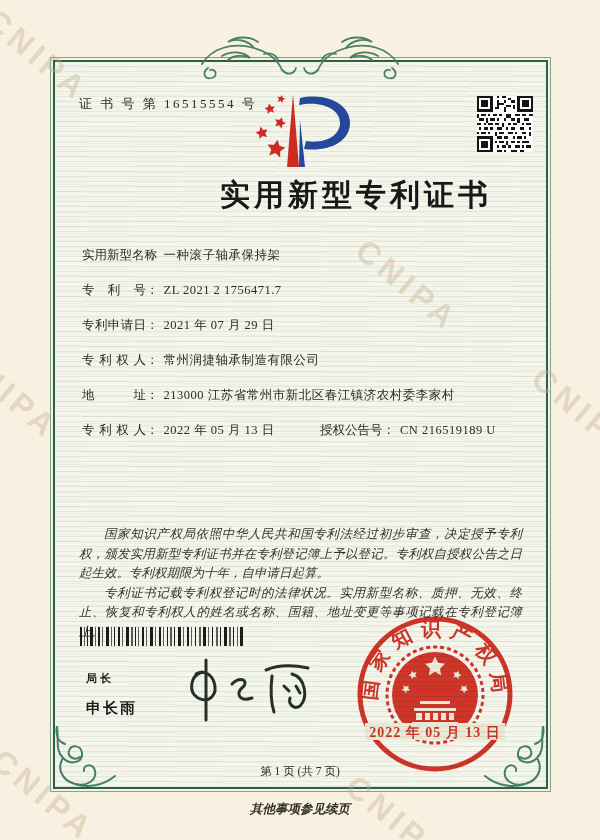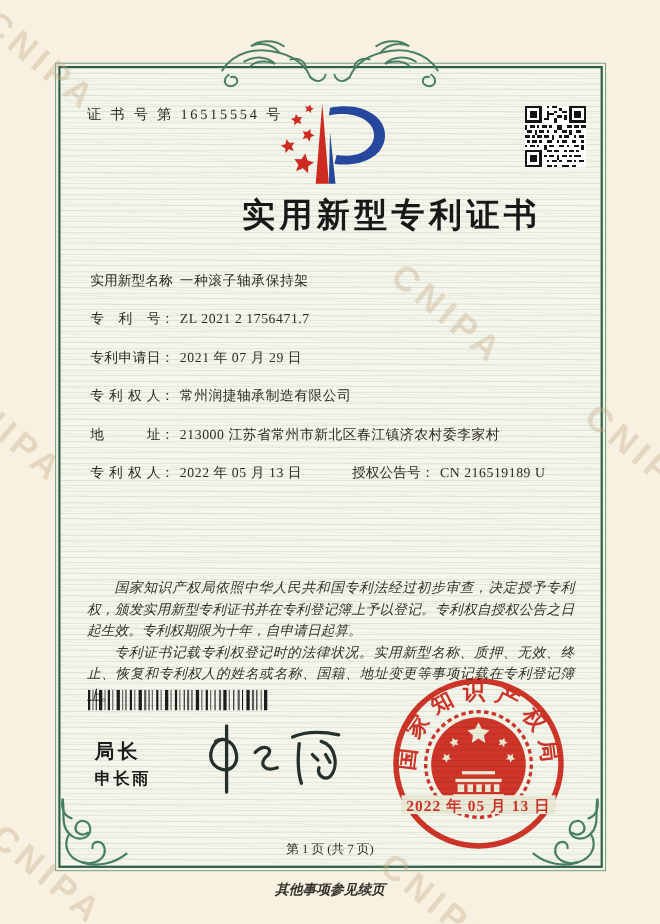--- a/index.html
+++ b/index.html
@@ -30,21 +30,21 @@
   .frow{position:relative;margin-bottom:17px;white-space:nowrap;height:18px;}
   .flabel{display:inline-block;width:64px;text-align:justify;text-align-last:justify;}
   .colon{display:inline-block;margin-right:5px;}
   .fvalue{letter-spacing:.5px;}
   .grant2{position:absolute;left:238px;top:0;}
   #body-text{position:absolute;left:79px;top:486px;width:443px;z-index:4;font-size:12.5px;
       line-height:1.56;text-align:justify;font-style:italic;color:#35322c;margin-top:39px;}
   #body-text p{margin:0;text-indent:2em;}
   #barcode{position:absolute;left:80px;top:627px;z-index:4;}
   #signoff-role{position:absolute;left:86px;top:671px;z-index:4;
-      font-family:"Liberation Sans",sans-serif;font-weight:bold;font-size:18px;
+      font-family:"Liberation Sans",sans-serif;font-weight:bold;font-size:11px;
       letter-spacing:3px;color:#1c1c1c;}
   #signoff-name{position:absolute;left:86px;top:699px;z-index:4;
       font-family:"Liberation Sans",sans-serif;font-weight:bold;font-size:15px;
       letter-spacing:2px;color:#1c1c1c;}
   #signature{position:absolute;left:180px;top:658px;z-index:5;}
   #seal{position:absolute;left:352px;top:611px;z-index:6;opacity:.93;mix-blend-mode:multiply;}
   #page-info{position:absolute;left:0;top:764px;width:100%;text-align:center;font-size:11.5px;
       color:#2f2b26;z-index:4;}
   #footer-note{position:absolute;left:0;top:801px;width:100%;text-align:center;font-size:12.5px;
       font-style:italic;color:#35322c;z-index:4;font-weight:bold;}

